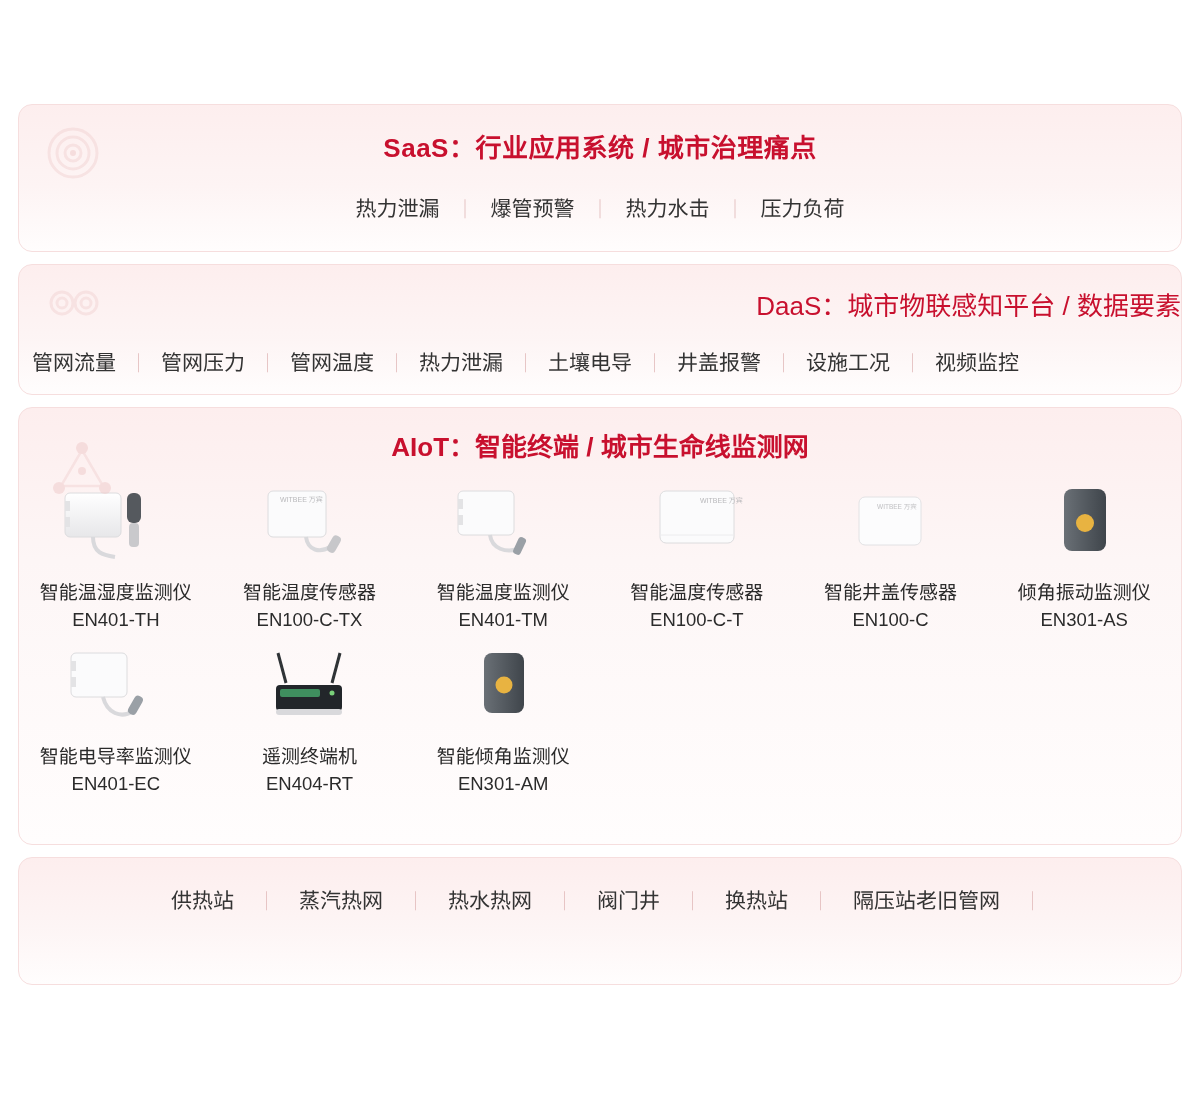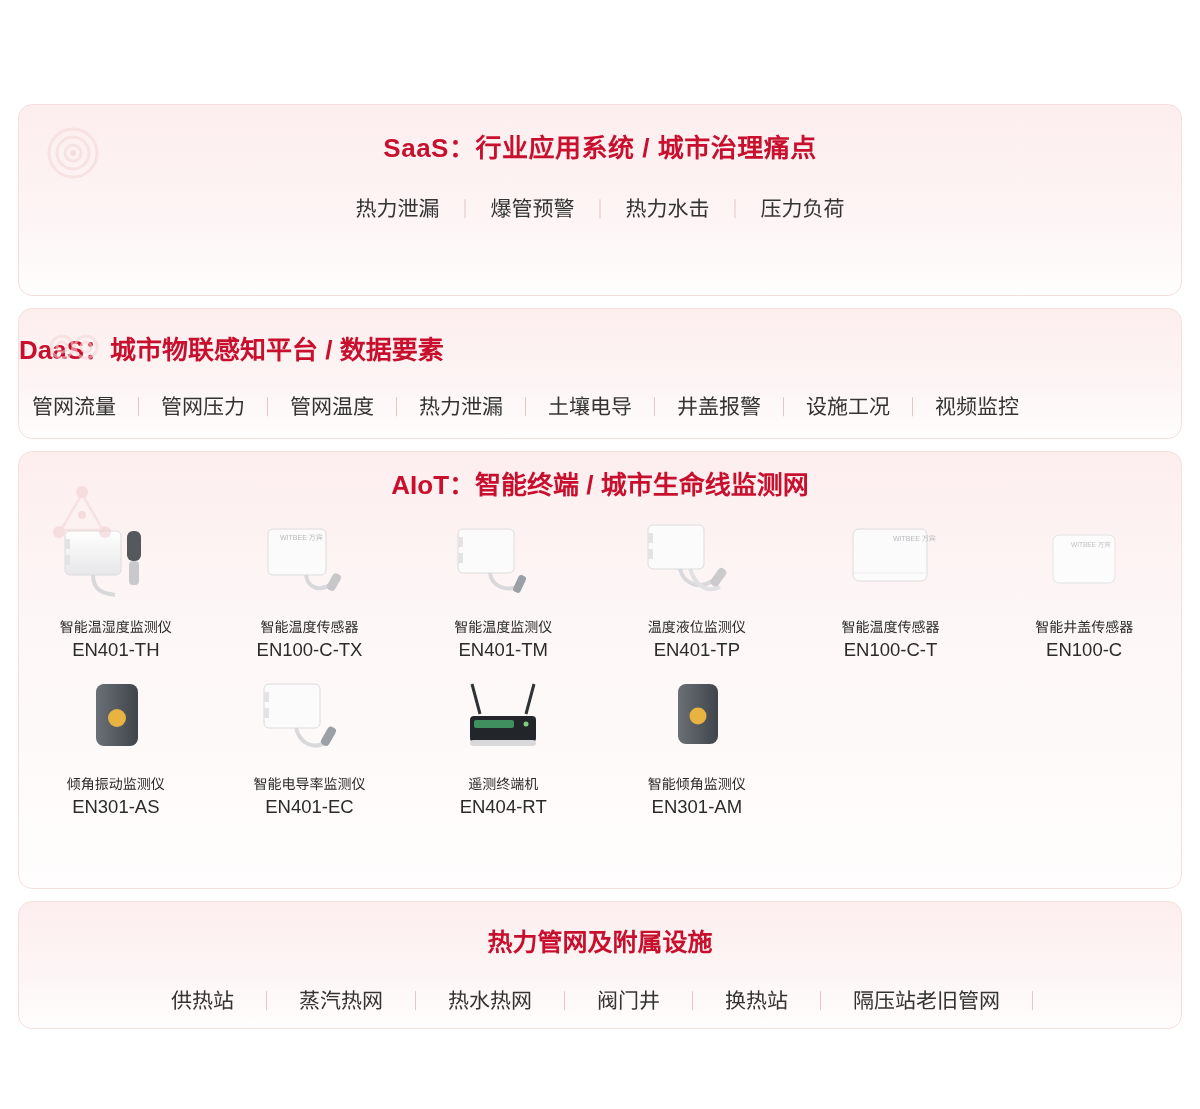--- a/index.html
+++ b/index.html
@@ -28,21 +28,21 @@
     border: 1px solid #f6dede;
     border-radius: 14px;
     background: #fef7f7;
     box-sizing: border-box;
     overflow: hidden;
   }
 
   
   .saas {
     margin-top: 104px;
-    height: 192px;
+    height: 148px;
     background: linear-gradient(180deg,#fdeeee 0%, #fdf4f4 55%, #fffdfd 100%);
   }
   .saas-title {
     text-align: center;
     margin-top: 22px;
     font-size: 26px;
     font-weight: bold;
     letter-spacing: .5px;
   }
   .saas-title .k { color: #c8102e; }
@@ -58,24 +58,24 @@
   .saas-items .it { padding: 0 16px; }
   .saas-items .sep { color: #e3bcbc; font-size: 19px; }
 
   
   .daas {
     margin-top: 12px;
     height: 131px;
     background: linear-gradient(180deg,#fdeeee 0%, #fdf5f5 60%, #fffdfd 100%);
   }
   .daas-title {
-    text-align: left;
+    text-align: right;
     margin-top: 20px;
     font-size: 26px;
-    font-weight: bold;
+    font-weight: normal;
     color: #c8102e;
   }
   .daas-items {
     margin-top: 24px;
     display: flex;
     justify-content: flex-start;
     align-items: center;
     font-size: 21px;
     color: #333;
   }
@@ -83,21 +83,21 @@
   .daas-items .sep { color: #e3bcbc; font-size: 19px; }
 
   
   .aiot {
     margin-top: 12px;
     height: 438px;
     background: linear-gradient(180deg,#fdeeee 0%, #fdf6f6 35%, #fffdfd 100%);
   }
   .aiot-title {
     text-align: center;
-    margin-top: 12px;
+    margin-top: 18px;
     font-size: 26px;
     font-weight: bold;
     color: #c8102e;
   }
   .grid {
     margin-top: 14px;
     display: grid;
     grid-template-columns: repeat(6, 1fr);
     row-gap: 8px;
   }
@@ -108,21 +108,21 @@
   }
   .thumb {
     height: 92px;
     width: 160px;
     display: flex;
     align-items: center;
     justify-content: center;
   }
   .cap {
     margin-top: 10px;
-    font-size: 14px;
+    font-size: 19px;
     color: #2b2b2b;
     line-height: 1.45;
     text-align: center;
     white-space: nowrap;
   }
   .model {
     font-size: 18.5px;
     color: #2b2b2b;
     line-height: 1.45;
     text-align: center;
@@ -292,34 +292,20 @@
             <rect x="30" y="38" width="5" height="10" fill="#e3e3e5"></rect>
             <path d="M62 58 C64 72 78 76 90 72" stroke="#d9d9dc" stroke-width="4" fill="none"></path>
             <rect x="88" y="60" width="8" height="18" rx="3" fill="#9aa0a6" transform="rotate(25 92 68)"></rect>
           </svg>
         </div>
         <div class="cap">智能温度监测仪</div>
         <div class="model">EN401-TM</div>
       </div>
 
 
-      <div class="cell">
-        <div class="thumb">
-          <svg width="150" height="92" viewBox="0 0 150 92">
-            <rect x="26" y="10" width="56" height="44" rx="5" fill="#fbfbfc" stroke="#dcdcde"></rect>
-            <rect x="26" y="18" width="5" height="10" fill="#e3e3e5"></rect>
-            <rect x="26" y="34" width="5" height="10" fill="#e3e3e5"></rect>
-            <path d="M58 54 C62 70 78 74 90 66" stroke="#d9d9dc" stroke-width="4" fill="none"></path>
-            <path d="M68 54 C74 72 86 78 98 72" stroke="#e1e1e4" stroke-width="4" fill="none"></path>
-            <rect x="92" y="52" width="9" height="20" rx="4" fill="#cbcbce" transform="rotate(35 96 62)"></rect>
-          </svg>
-        </div>
-        <div class="cap">温度液位监测仪</div>
-        <div class="model">EN401-TP</div>
-      </div>
 
       <div class="cell">
         <div class="thumb">
           <svg width="150" height="92" viewBox="0 0 150 92">
             <rect x="38" y="14" width="74" height="52" rx="6" fill="#fbfbfc" stroke="#dcdcde"></rect>
             <text x="78" y="26" font-size="7" fill="#b9b9bc" font-family="Liberation Sans">WITBEE 万宾</text>
             <path d="M38 58 L112 58" stroke="#ececee"></path>
           </svg>
         </div>
         <div class="cap">智能温度传感器</div>
@@ -398,21 +384,20 @@
           </svg>
         </div>
         <div class="cap">智能倾角监测仪</div>
         <div class="model">EN301-AM</div>
       </div>
 
     </div>
   </section>
 
   <section class="card pipe">
-    <div class="pipe-title">热力管网及附属设施</div>
     <div class="pipe-items">
       <span class="it">供热站</span>
       <span class="sep">｜</span>
       <span class="it">蒸汽热网</span>
       <span class="sep">｜</span>
       <span class="it">热水热网</span>
       <span class="sep">｜</span>
       <span class="it">阀门井</span>
       <span class="sep">｜</span>
       <span class="it">换热站</span>

